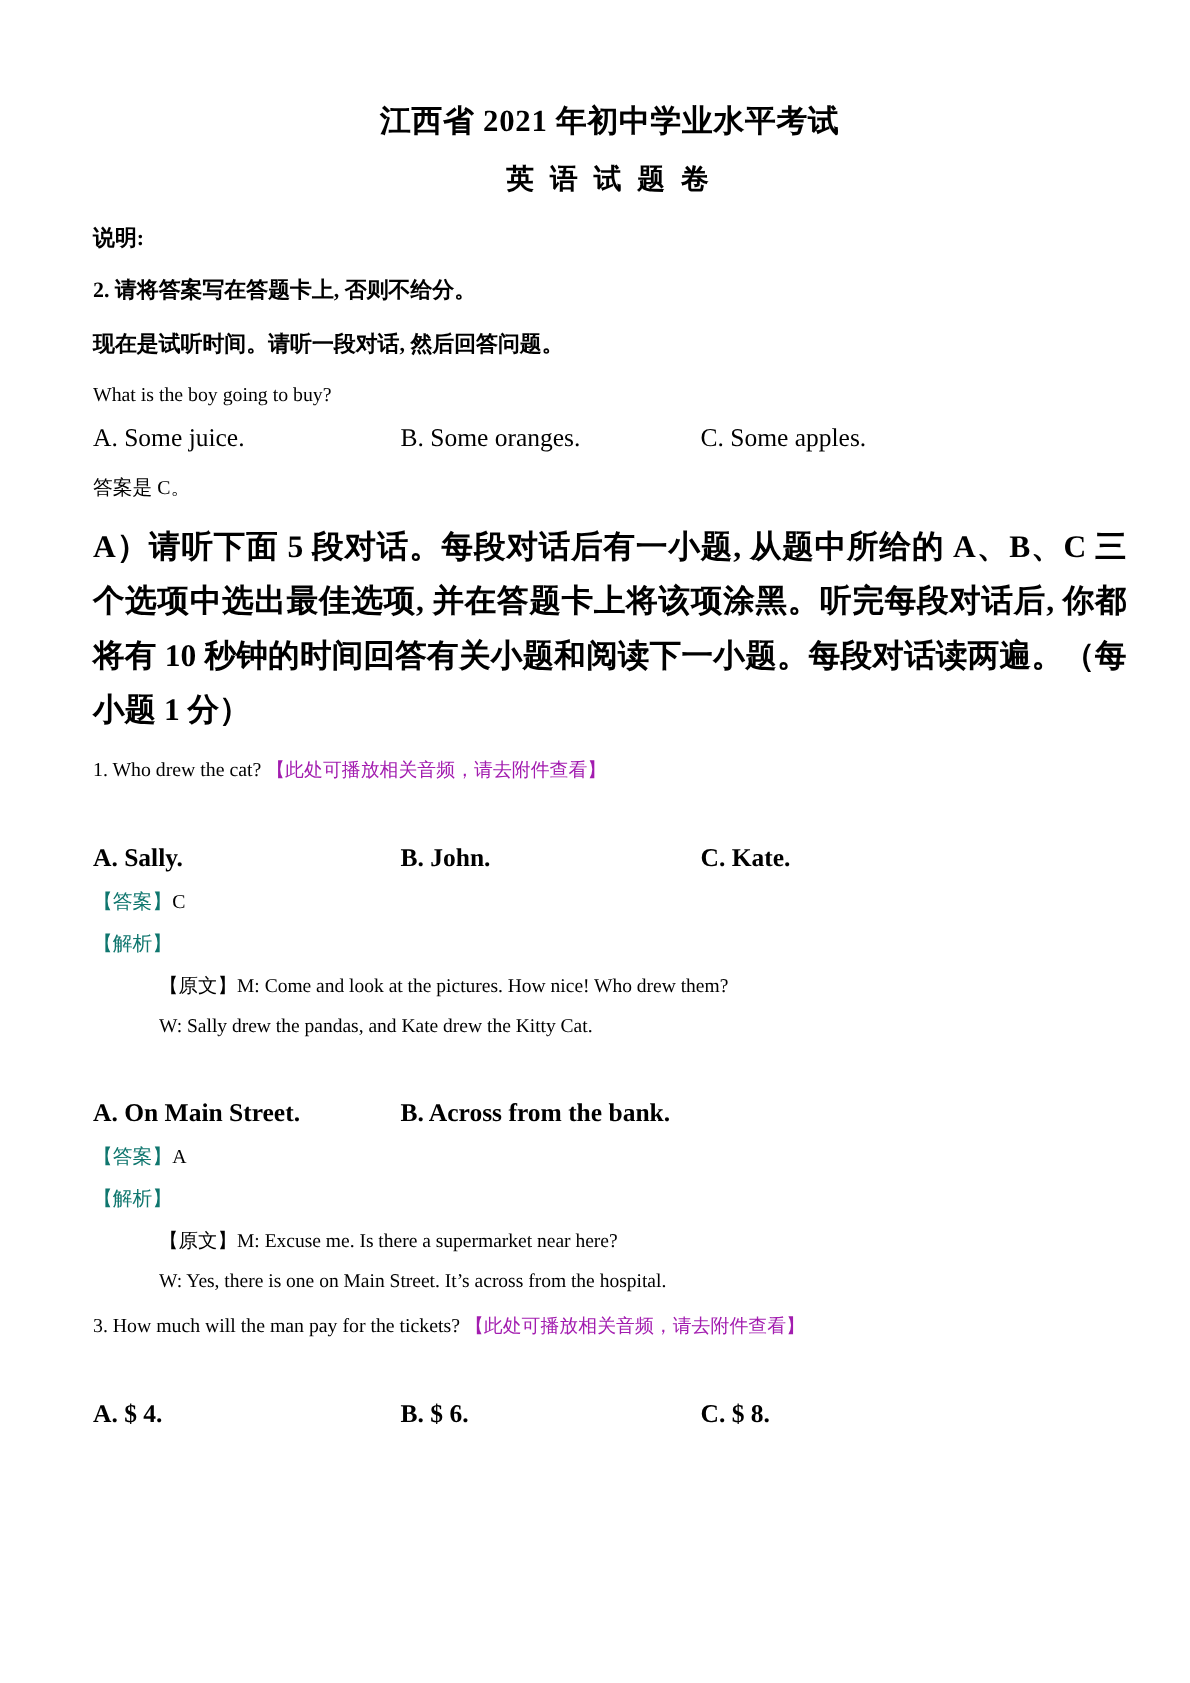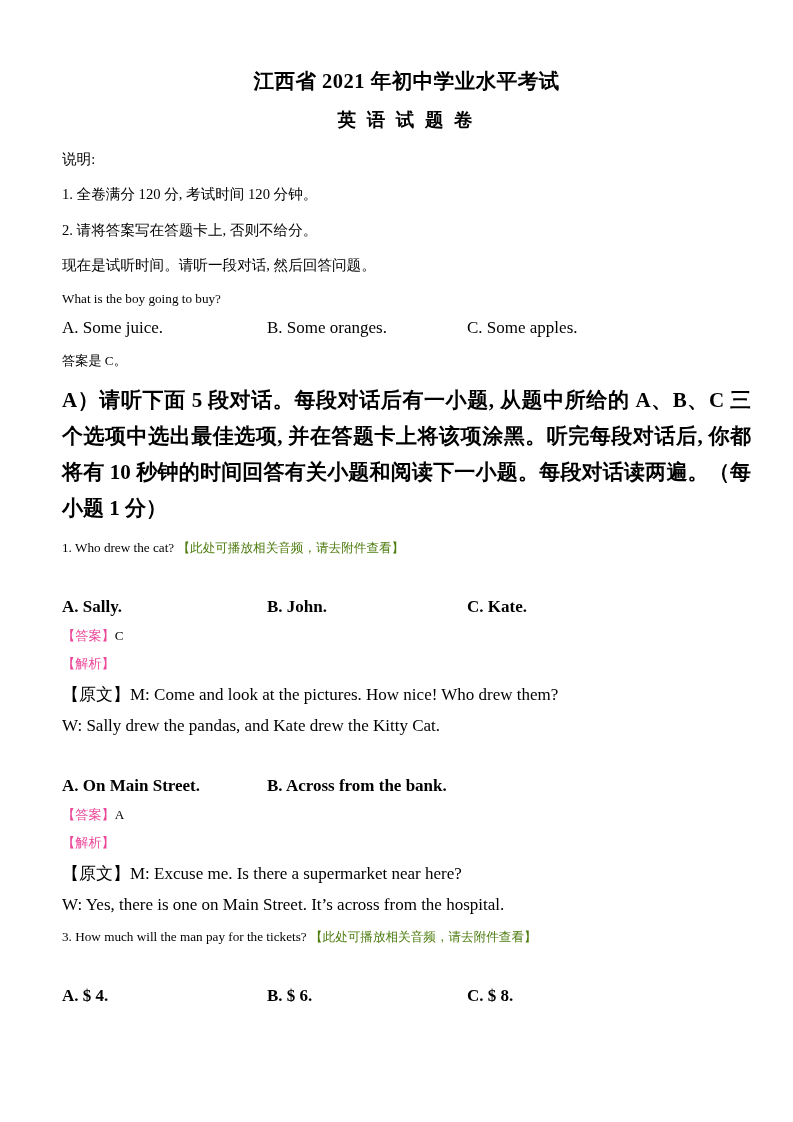--- a/index.html
+++ b/index.html
@@ -36,21 +36,21 @@
     letter-spacing: 3px;
     margin: 10px 0 0 0;
     line-height: 1.5;
   }
   .blk {
     margin-top: 13px;
     font-size: 14.2px;
     line-height: 1.55;
   }
   .bold {
-    font-weight: normal;
+    font-weight: bold;
     font-size: 14.6px;
   }
   .para-zh {
     font-size: 21px;
     font-weight: bold;
     line-height: 1.72;
     margin-top: 12px;
     text-align: justify;
   }
   .options {
@@ -62,49 +62,49 @@
     display: block;
   }
   .opt-a { width: 205px; }
   .opt-b { width: 200px; }
   .opt-c { flex: 1; }
   .q-line {
     margin-top: 14px;
     font-size: 13.2px;
   }
   .audio-note {
-    color: #4d7c0f;
+    color: #a21caf;
     font-size: 12.6px;
   }
   .ans {
     margin-top: 10px;
     font-size: 13.2px;
   }
   .tag-blue {
-    color: #ec4899;
+    color: #0f766e;
   }
   .src-line {
     margin-top: 10px;
-    font-size: 17px;
+    font-size: 13px;
+    margin-left: 44px;
   }
   .opt-row-wide {
     margin-top: 40px;
     font-weight: bold;
   }
 </style>
 </head>
 <body>
 
 <div class="page">
 
   <div class="title-1">江西省 2021 年初中学业水平考试</div>
   <div class="title-2">英 语 试 题 卷</div>
 
   <div class="blk bold">说明:</div>
-  <div class="blk bold">1. 全卷满分 120 分, 考试时间 120 分钟。</div>
   <div class="blk bold">2. 请将答案写在答题卡上, 否则不给分。</div>
 
   <div class="blk bold">现在是试听时间。请听一段对话, 然后回答问题。</div>
 
   <div class="q-line">What is the boy going to buy?</div>
 
   <div class="options">
     <span class="opt opt-a">A. Some juice.</span>
     <span class="opt opt-b">B. Some oranges.</span>
     <span class="opt opt-c">C. Some apples.</span>

